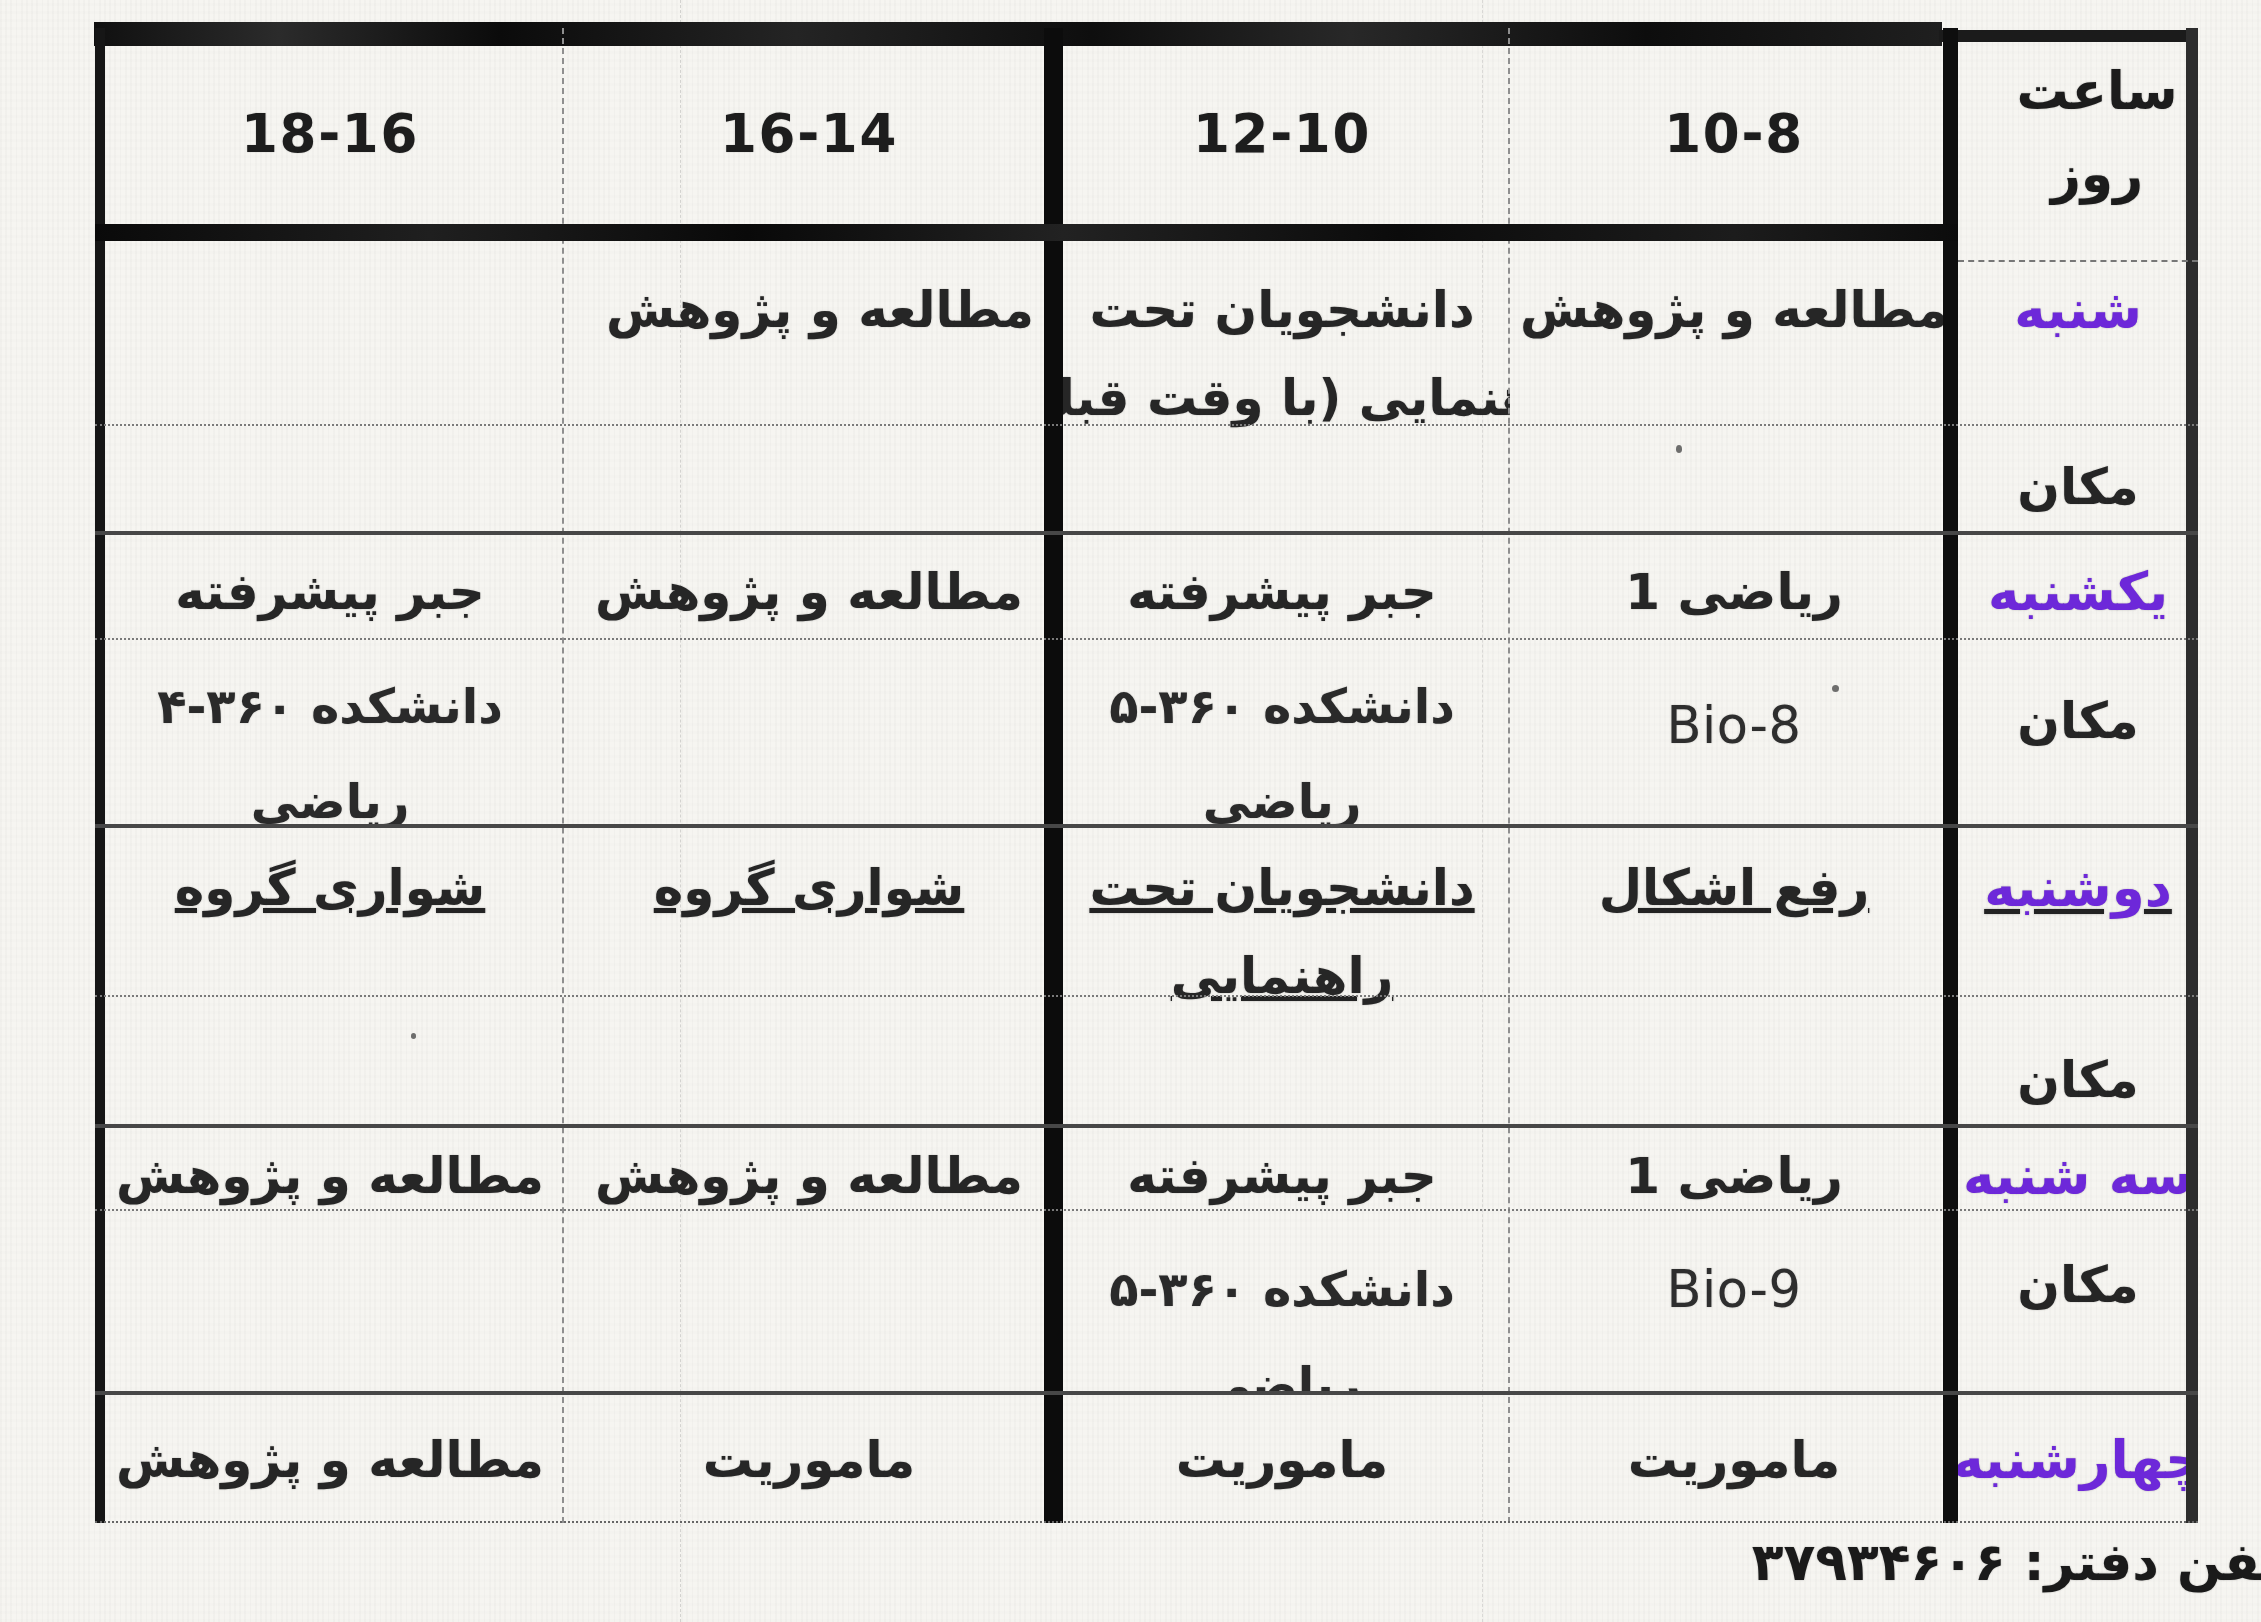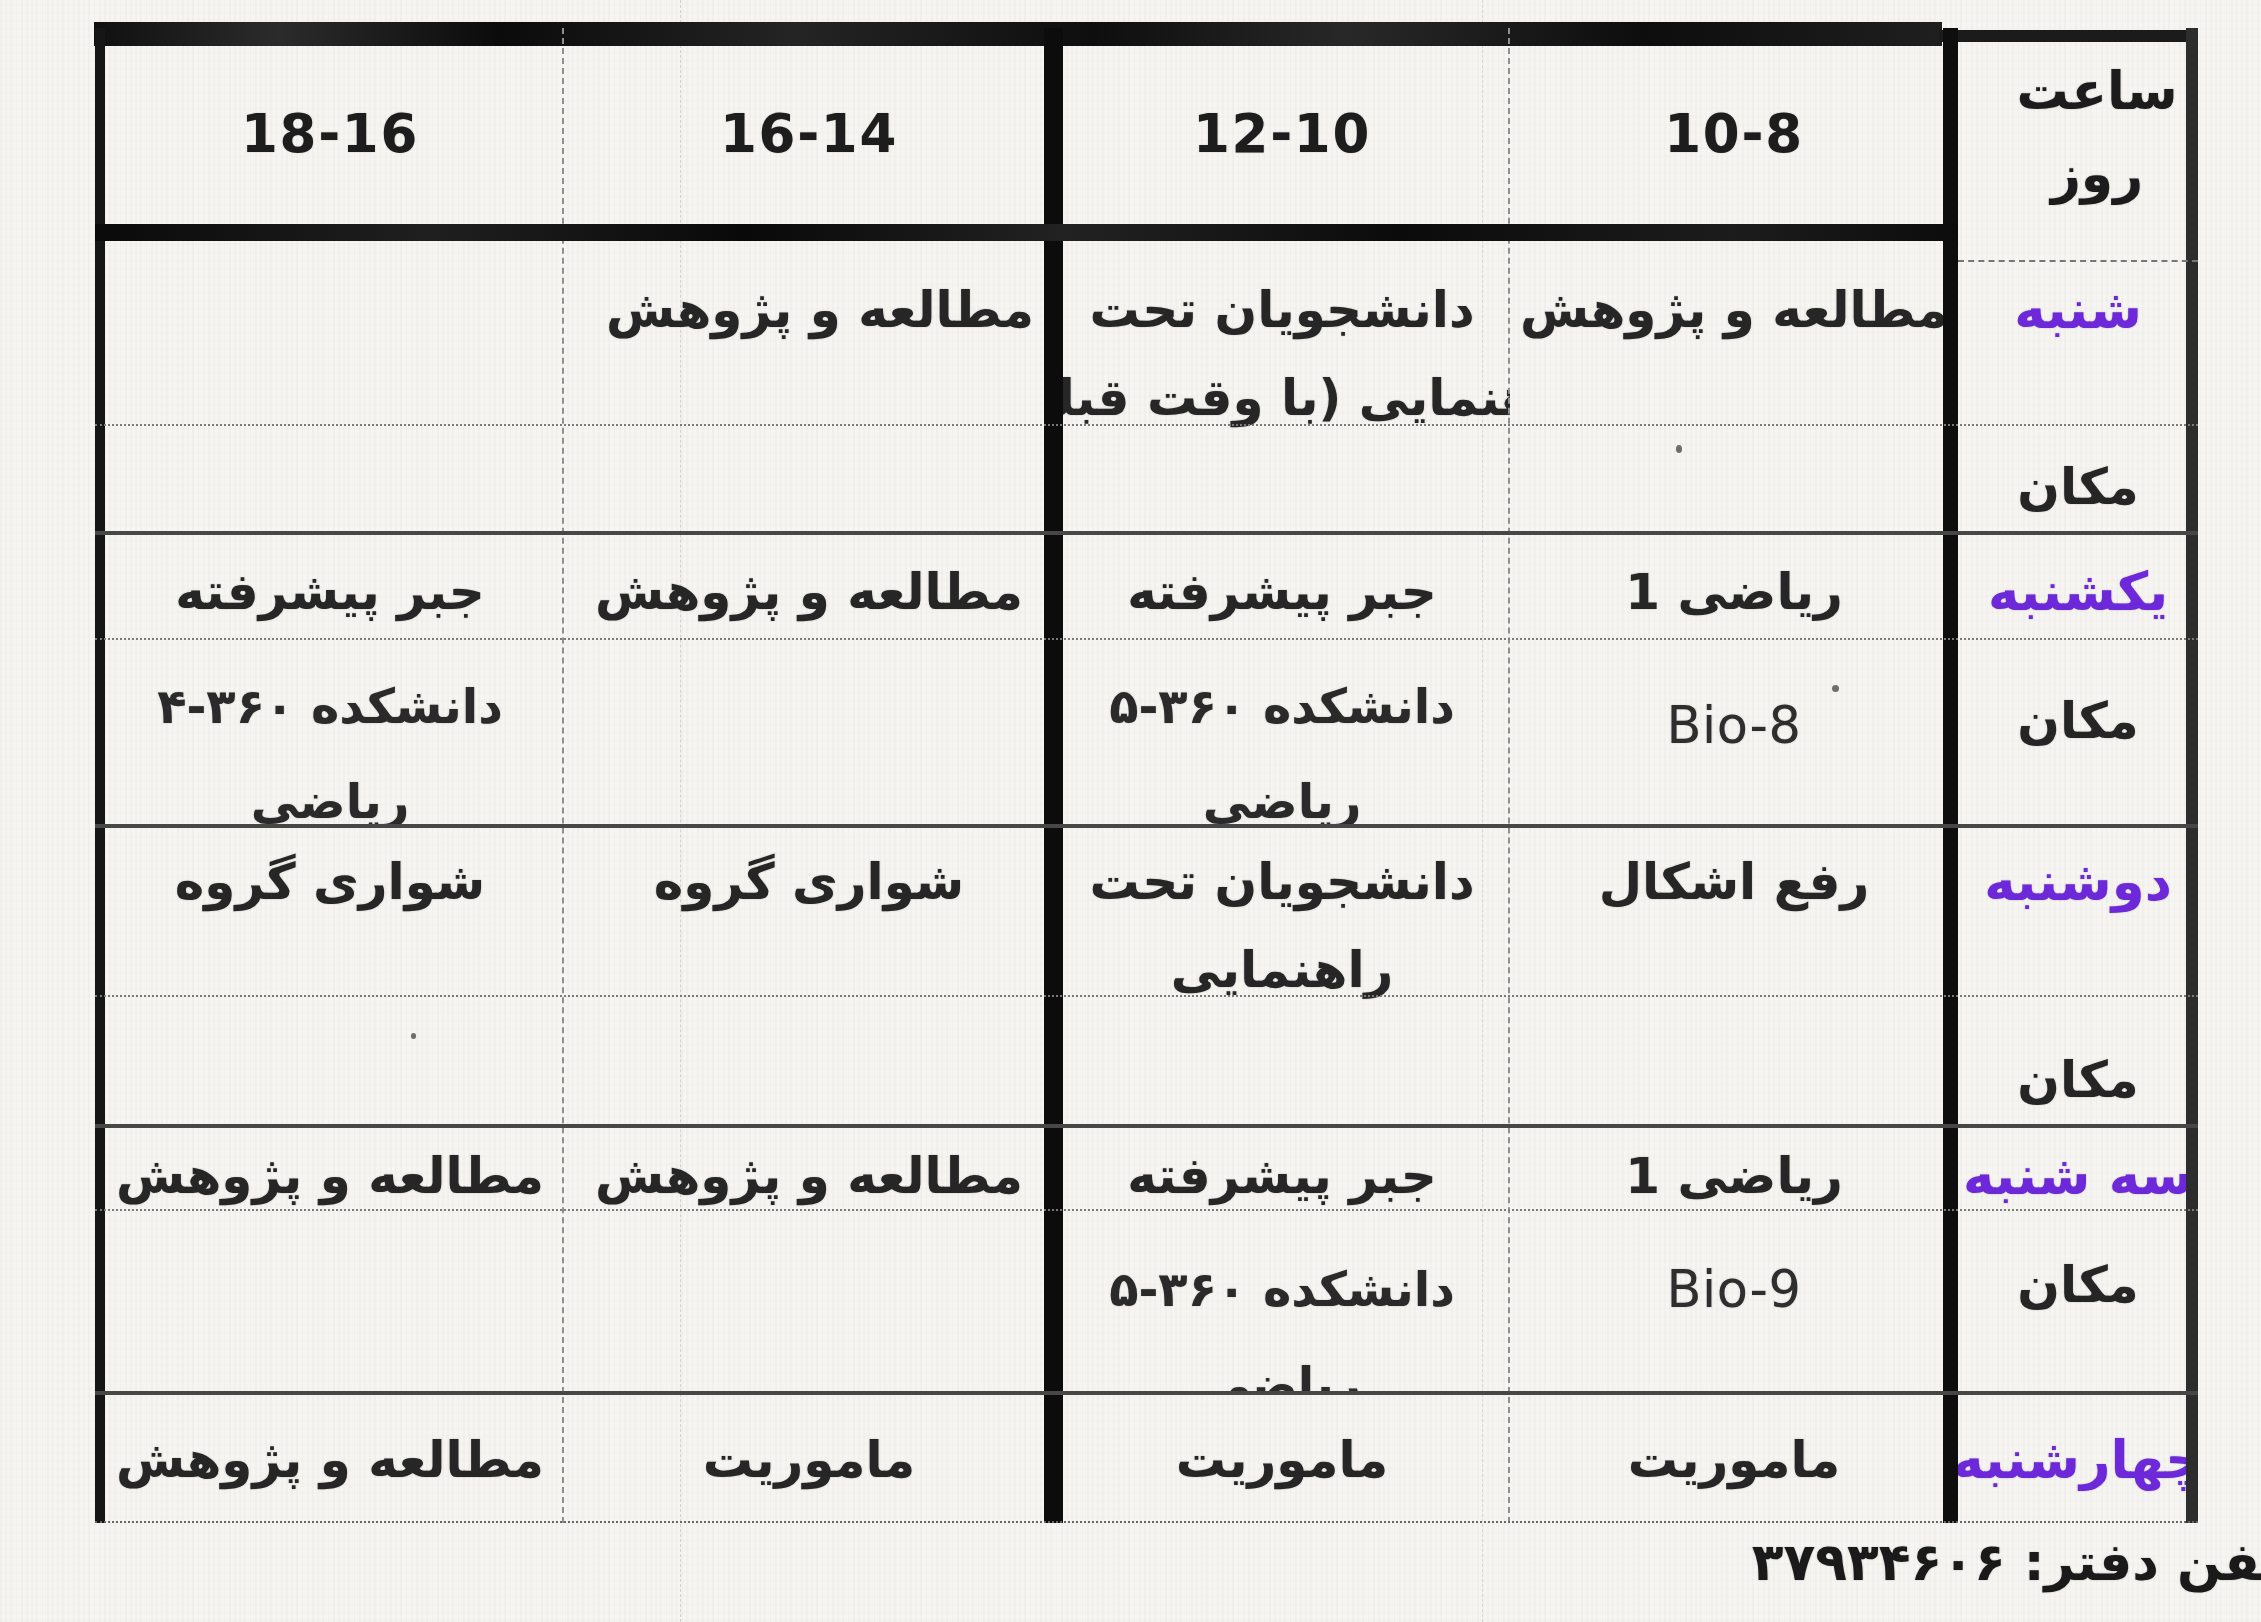--- a/index.html
+++ b/index.html
@@ -32,21 +32,21 @@
   
   .c-day{width:240px;} .c108{width:448px;} .c1210{width:456px;} .c1614{width:490px;} .c1816{width:468px;}
 
   .cell{display:flex;flex-direction:column;overflow:hidden;}
   .zone{display:flex;flex-direction:column;align-items:center;}
   .zone.act{justify-content:flex-start;}
   .zone.loc{flex:1;justify-content:flex-start;}
 
   .r0 .zone.act{height:186px;padding-top:28px;}
   .r1 .zone.act{height:107px;padding-top:17.3px;}
-  .r2 .zone.act{height:171px;padding-top:14px;}
+  .r2 .zone.act{height:171px;padding-top:20px;text-decoration:underline;}
   .r3 .zone.act{height:85px;padding-top:8px;}
   .r4 .zone.act{height:133px;padding-top:25.4px;}
   .r0 .zone.loc{padding-top:30px;}
   .r1 .zone.loc{padding-top:23px;}
   .r2 .zone.loc{padding-top:46px;}
   .r3 .zone.loc{padding-top:25.4px;}
 
   .ln{display:block;font-size:50px;line-height:88px;font-weight:700;color:#262626;
       text-shadow:0 0 1.7px rgba(30,30,30,.28);white-space:nowrap;text-align:center;}
   .locln{display:block;font-size:48px;line-height:95px;font-weight:700;color:#2a2a2a;

